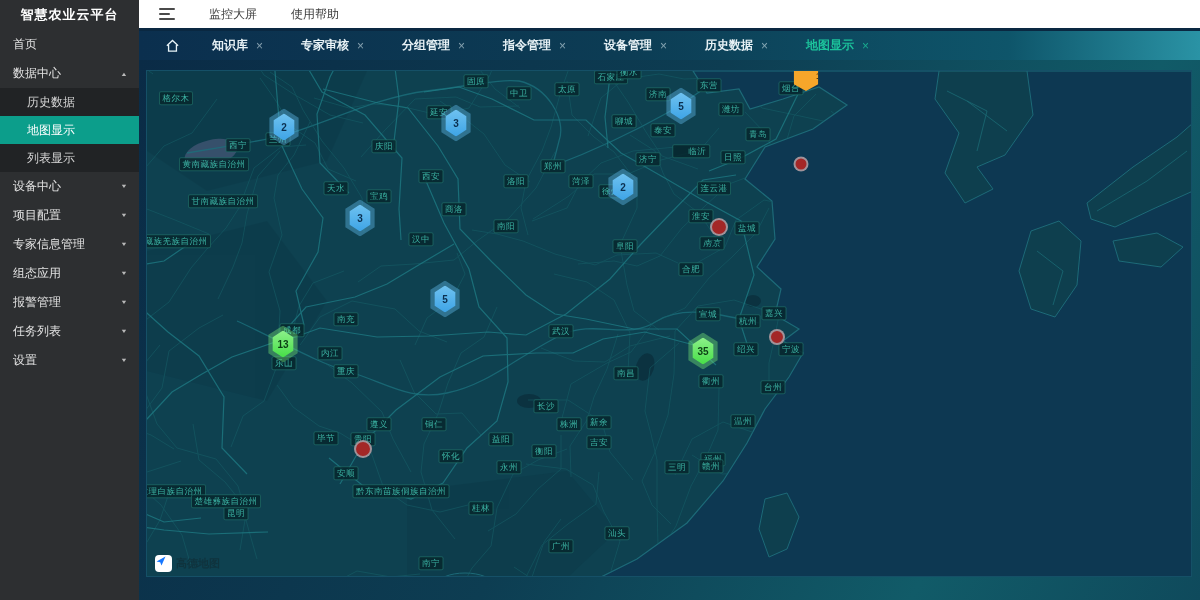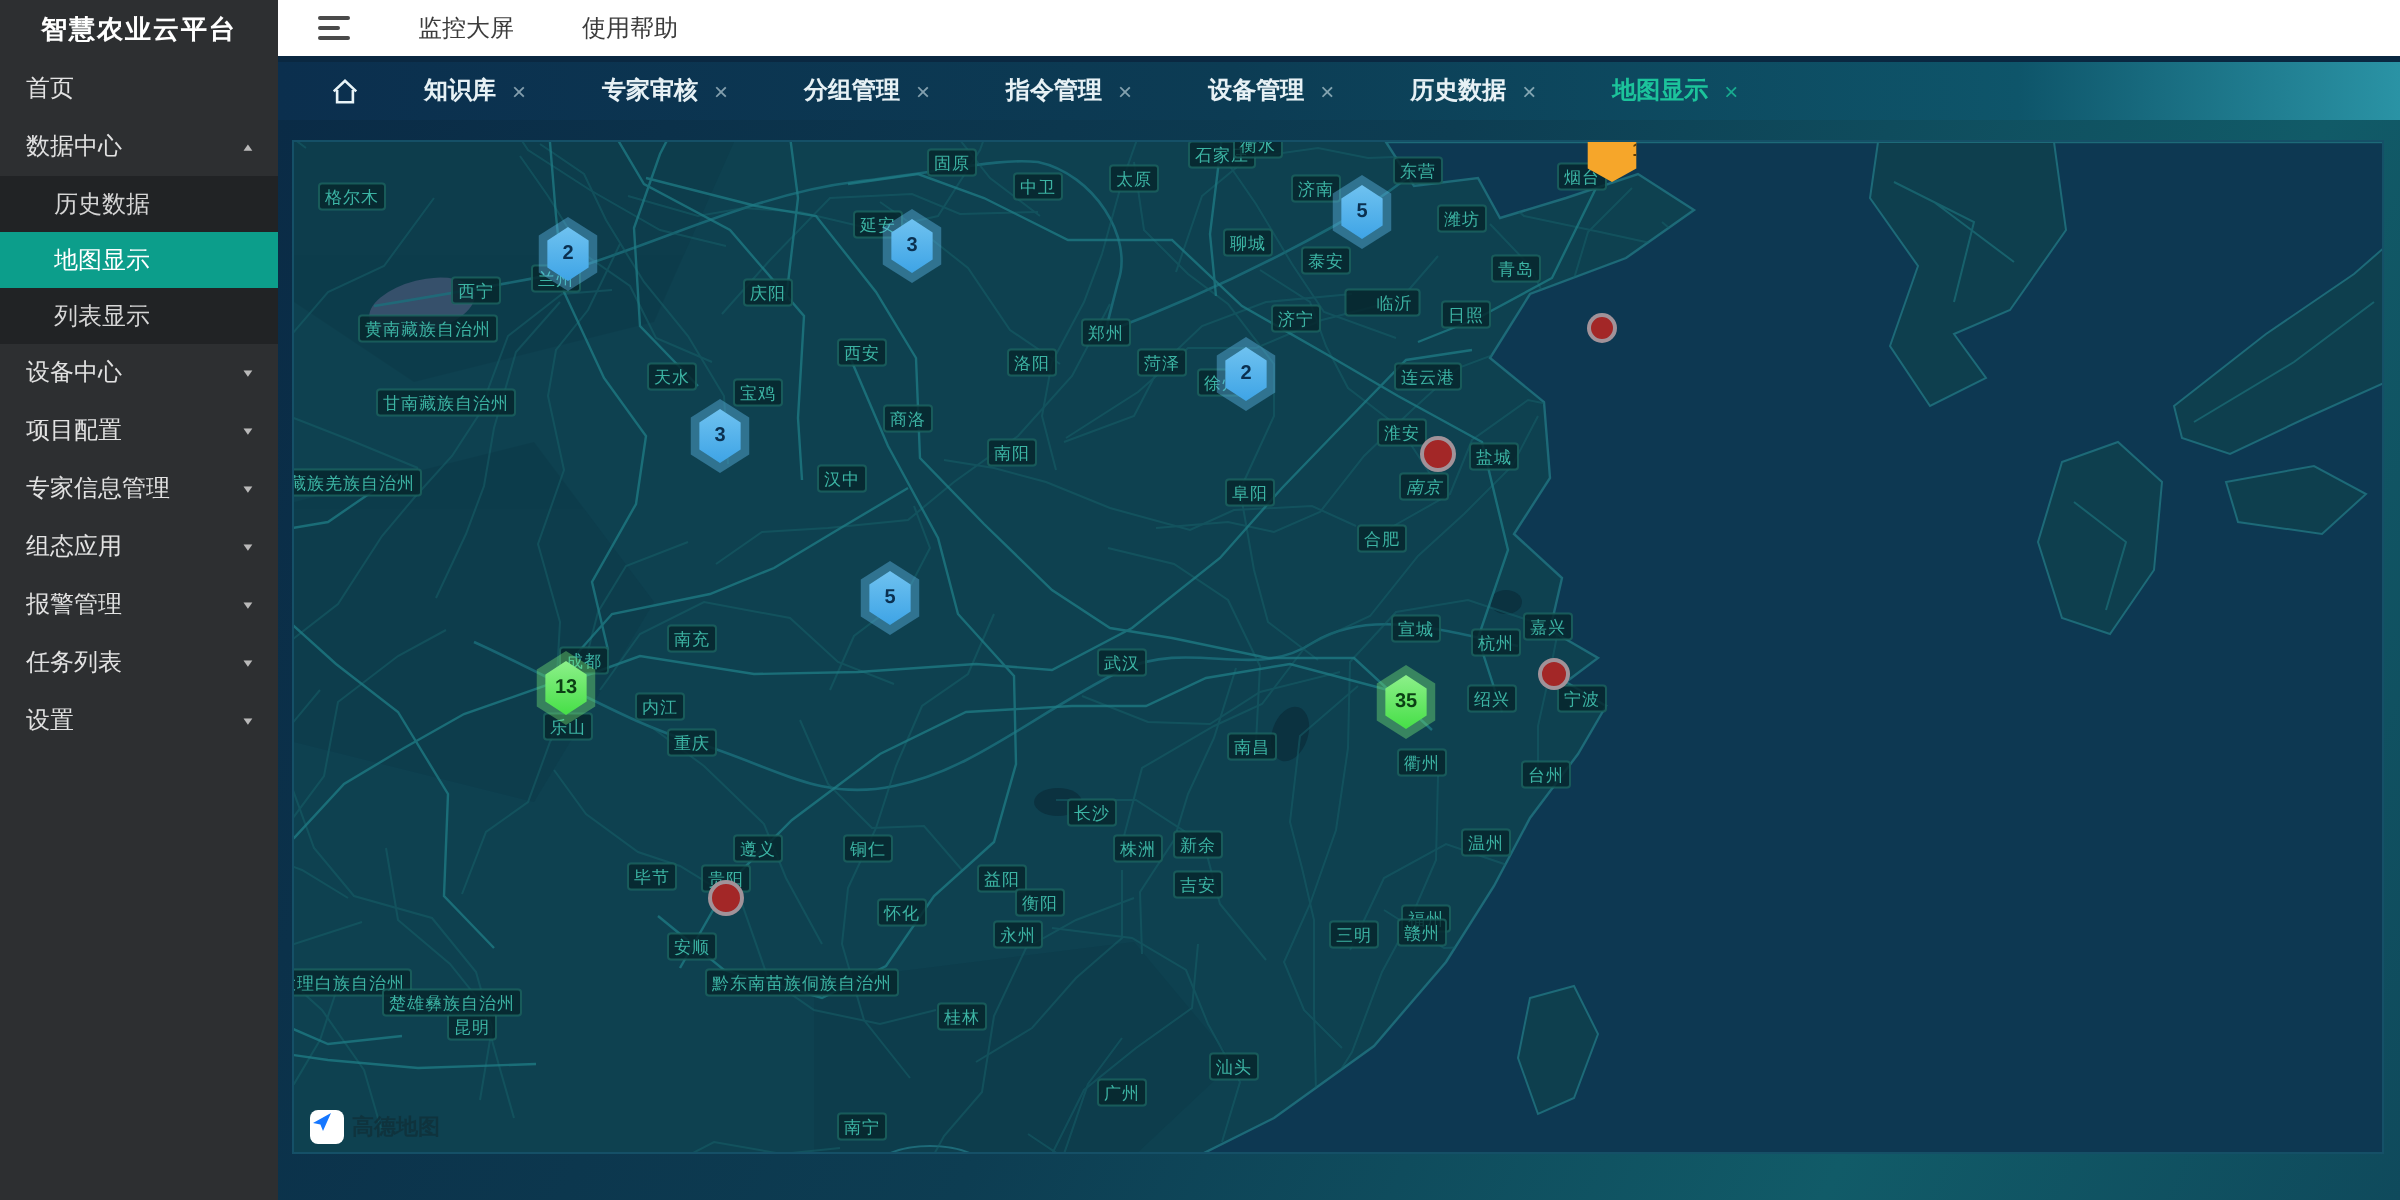--- a/index.html
+++ b/index.html
@@ -376,21 +376,21 @@
             <span class="city" style="left: 644px; top: 278px;">宁波</span>
             <span class="city" style="left: 564px; top: 310px;">衢州</span>
             <span class="city" style="left: 626px; top: 316px;">台州</span>
             <span class="city" style="left: 596px; top: 350px;">温州</span>
             <span class="city" style="left: 566px; top: 388px;">福州</span>
             <span class="city" style="left: 530px; top: 396px;">三明</span>
             <span class="city" style="left: 564px; top: 395px;">赣州</span>
             <span class="city" style="left: 399px; top: 335px;">长沙</span>
             <span class="city" style="left: 422px; top: 353px;">株洲</span>
             <span class="city" style="left: 354px; top: 368px;">益阳</span>
-            <span class="city" style="left: 373px; top: 380px;">衡阳</span>
+            <span class="city" style="left: 397px; top: 380px;">衡阳</span>
             <span class="city" style="left: 362px; top: 396px;">永州</span>
             <span class="city" style="left: 452px; top: 351px;">新余</span>
             <span class="city" style="left: 452px; top: 371px;">吉安</span>
             <span class="city" style="left: 145px; top: 259px;">成都</span>
             <span class="city" style="left: 199px; top: 248px;">南充</span>
             <span class="city" style="left: 183px; top: 282px;">内江</span>
             <span class="city" style="left: 137px; top: 292px;">乐山</span>
             <span class="city" style="left: 199px; top: 300px;">重庆</span>
             <span class="city" style="left: 232px; top: 330px; margin-top: 23px;">遵义</span>
             <span class="city" style="left: 287px; top: 353px;">铜仁</span>

